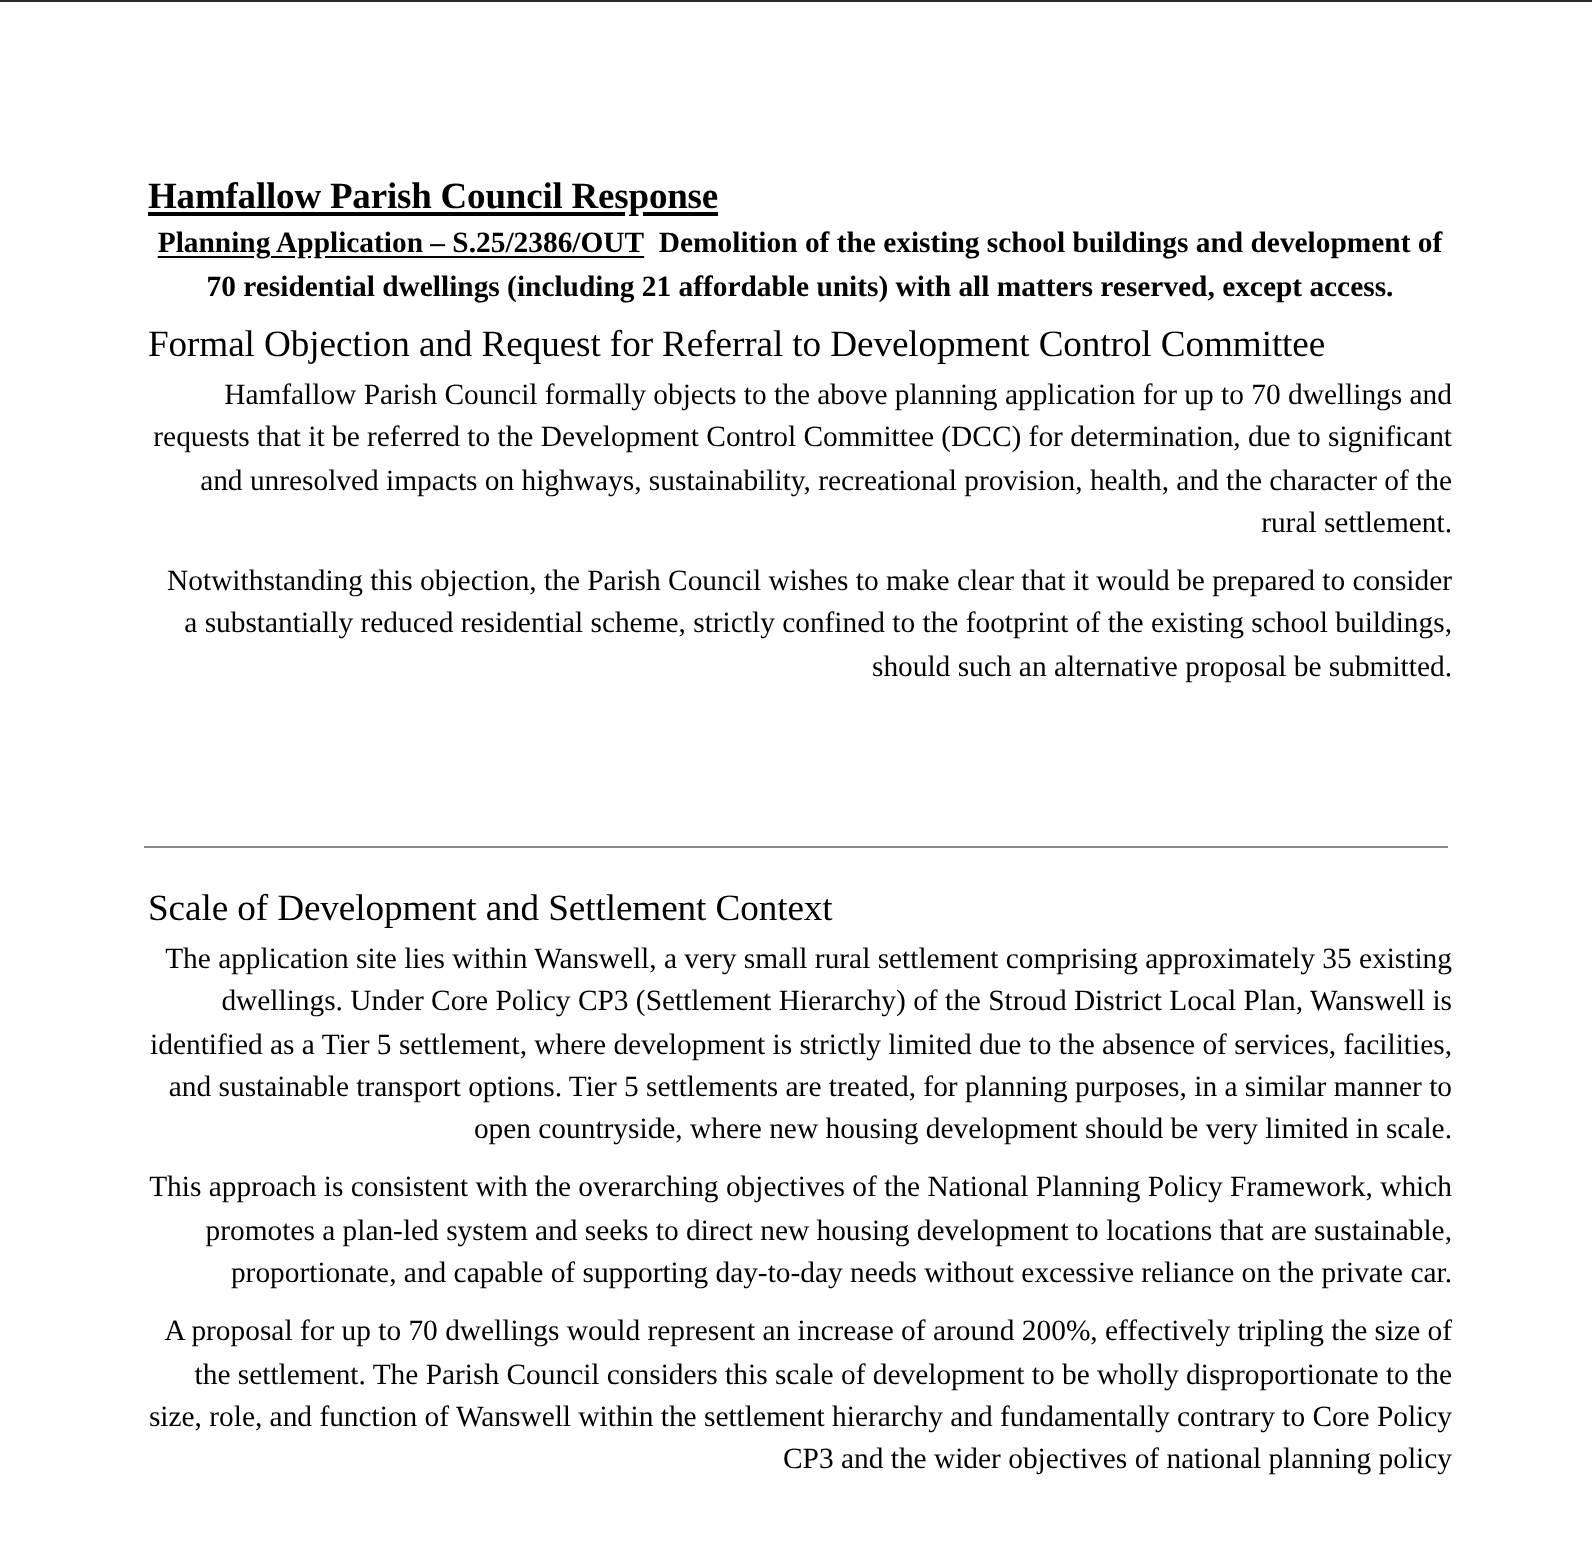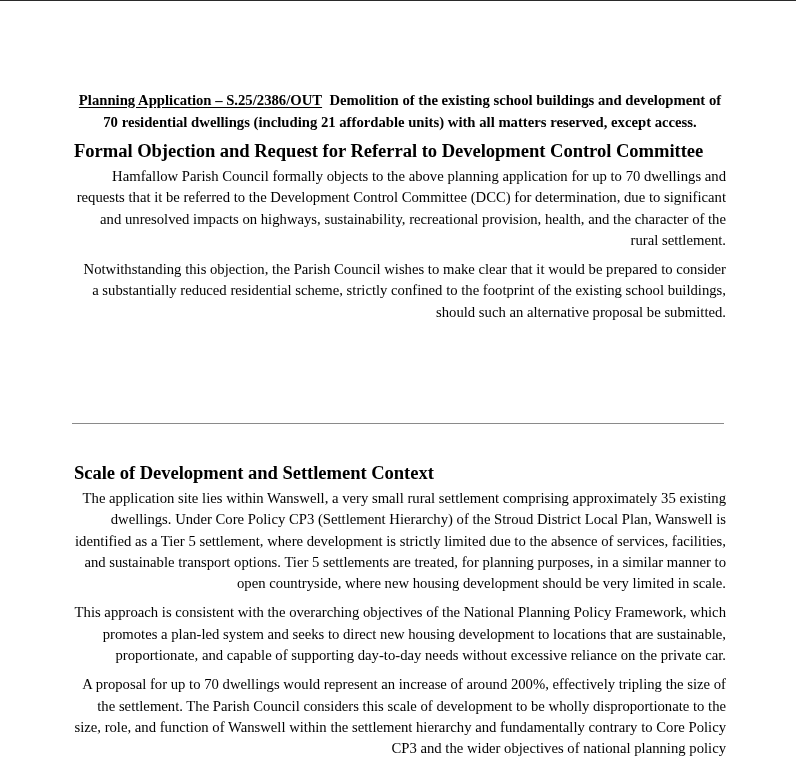--- a/index.html
+++ b/index.html
@@ -50,21 +50,21 @@
       text-decoration: underline;
       text-underline-offset: 2px;
     }
     .address {
       font-weight: bold;
       font-size: 14.7px;
       line-height: 21px;
       margin: 7px 0 0 0;
     }
     .section-heading {
-      font-weight: bold;
+      font-weight: normal;
       font-size: 18.6px;
       line-height: 23px;
       margin: 6px 0 0 0;
       letter-spacing: -0.05px;
     }
     .para {
       font-size: 14.7px;
       line-height: 21.3px;
       margin: 4px 0 0 0;
       text-align: right;
@@ -82,29 +82,30 @@
       border: 0;
       margin: 0;
     }
     .section-2 {
       position: absolute;
       left: 74px;
       top: 443px;
       width: 652px;
     }
     .section-2 .section-heading {
-      margin-top: 18px;
+      margin-top: 0;
     }
   </style>
 </head>
 <body>
 
 <div class="top-rule"></div>
 
 <div class="page">
+  <h1 class="doc-title">Hamfallow Parish Council Response</h1>
 
   <p class="app-ref"><span class="ref-code">Planning Application – S.25/2386/OUT</span>&nbsp; <span>Demolition of the existing school buildings and development of 70 residential dwellings (including 21 affordable units) with all matters reserved, except access.</span></p>
 
 
   <div>
     <h2 class="section-heading">Formal Objection and Request for Referral to Development Control Committee</h2>
     <p class="para">Hamfallow Parish Council formally objects to the above planning application for up to 70 dwellings and requests that it be referred to the Development Control Committee (DCC) for determination, due to significant and unresolved impacts on highways, sustainability, recreational provision, health, and the character of the rural settlement.</p>
     <p class="para">Notwithstanding this objection, the Parish Council wishes to make clear that it would be prepared to consider a substantially reduced residential scheme, strictly confined to the footprint of the existing school buildings, should such an alternative proposal be submitted.</p>
   </div>
 </div>

